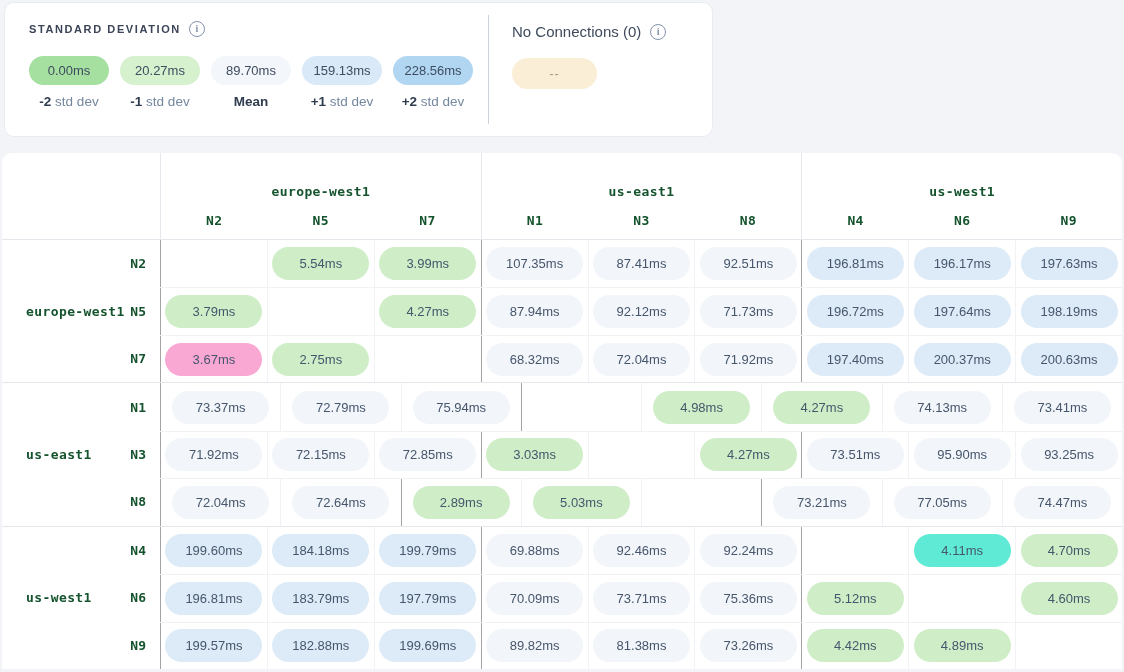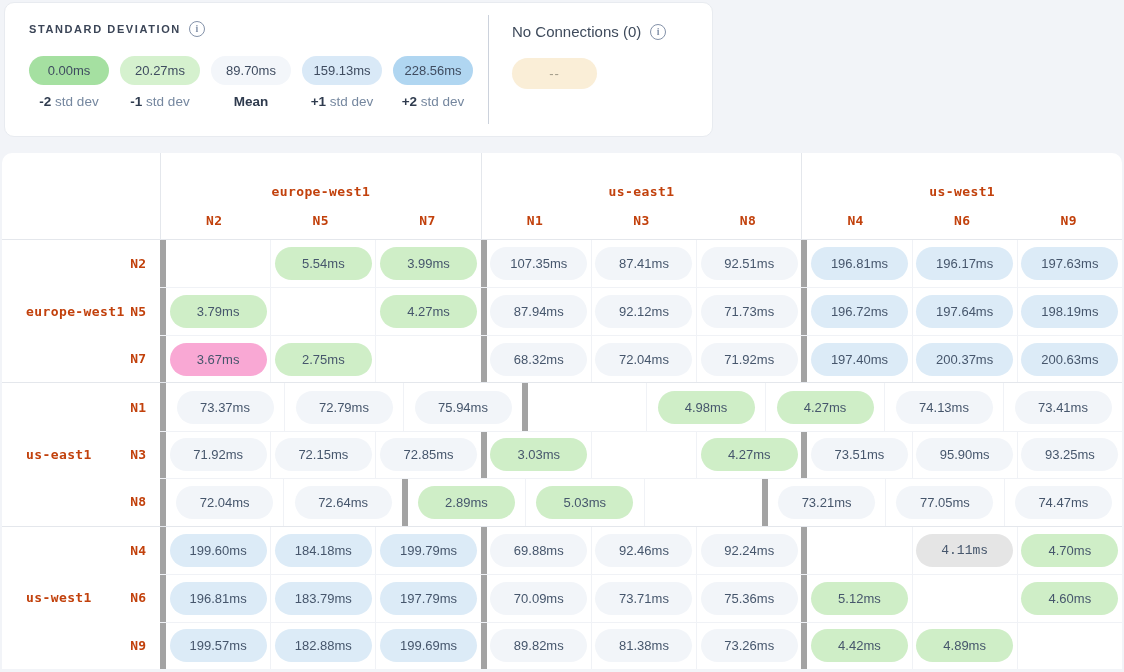--- a/index.html
+++ b/index.html
@@ -3,21 +3,21 @@
 <meta charset="utf-8">
 <style>
   * { margin:0; padding:0; box-sizing:border-box; }
   html,body { width:1124px; height:672px; overflow:hidden; }
   body {
     background:#f2f4f8;
     font-family:"Liberation Sans", sans-serif;
     color:#3c4b61;
     position:relative;
   }
-  .mono { font-family:"DejaVu Sans Mono", monospace; font-weight:bold; color:#c2410c; }
+  .mono { font-family:"DejaVu Sans Mono", monospace; font-weight:bold; color:#14532d; }
 
   
   .legend-card {
     position:absolute; left:4px; top:2px; width:709px; height:135px;
     background:#ffffff; border:1px solid #e8ebf0; border-radius:10px;
   }
   .legend-left { position:absolute; left:24px; top:16px; }
   .legend-title-row { display:flex; align-items:center; gap:8px; height:20px; }
   .legend-title {
     font-size:11px; font-weight:bold; letter-spacing:1.6px; color:#3b4557;
@@ -71,21 +71,21 @@
   .trow.group-start { border-top:1px solid #e4e7ec; }
   .rowlabel {
     width:158px; flex:none; position:relative;
     display:flex; align-items:center; justify-content:flex-end;
     padding-right:14px; font-size:13px;
   }
   .rowlabel .region-lbl { position:absolute; left:24px; font-size:13px; letter-spacing:0.4px; white-space:nowrap; }
   .cells { flex:1; display:flex; }
   .cells.inner { border-top:1px solid #f0f2f6; }
   .cell { flex:1; display:flex; align-items:center; justify-content:center; }
-  .cell.gb { border-left:6px solid #a3a3a3;justify-content:center; }
+  .cell.gb { border-left:1px solid #a3a3a3;justify-content:center; }
   .cell.ib { border-left:1px solid #f0f2f6; }
   .pill {
     min-width:97px; height:33px; border-radius:17px;
     display:flex; align-items:center; justify-content:center;
     font-size:13px; color:#46566c; cursor:pointer;
   }
 </style>
 </head>
 <body style="background: rgb(242, 244, 248);">
 
@@ -357,21 +357,21 @@
             <div class="pill" style="background: rgb(242, 245, 249);">69.88ms</div>
           </div>
           <div class="cell ib">
             <div class="pill" style="background: rgb(242, 245, 249);">92.46ms</div>
           </div>
           <div class="cell ib">
             <div class="pill" style="background: rgb(242, 245, 249);">92.24ms</div>
           </div>
           <div class="cell gb"></div>
           <div class="cell ib">
-            <div class="pill" style="background: #e5e5e5; font-family: Liberation Mono, monospace;">4.11ms</div>
+            <div class="pill" style="background: #5eead4;">4.11ms</div>
           </div>
           <div class="cell ib">
             <div class="pill" style="background: rgb(207, 238, 199);">4.70ms</div>
           </div>
         </div>
       </div>
       <div class="trow">
         <div class="rowlabel mono">
           <div class="region-lbl">us-west1</div>
           <div style="display: inline;">N6</div>

